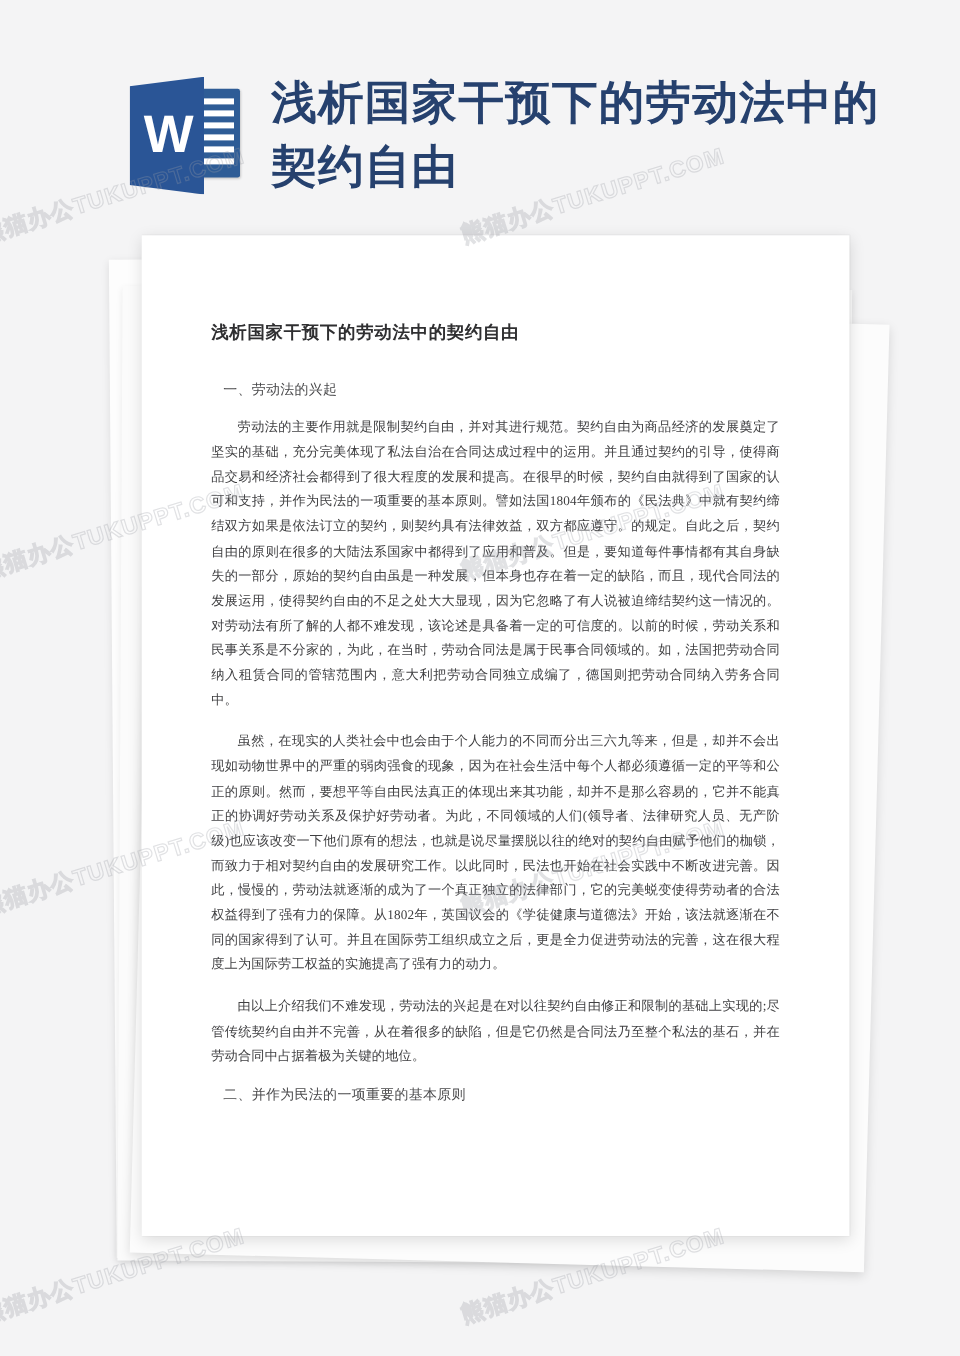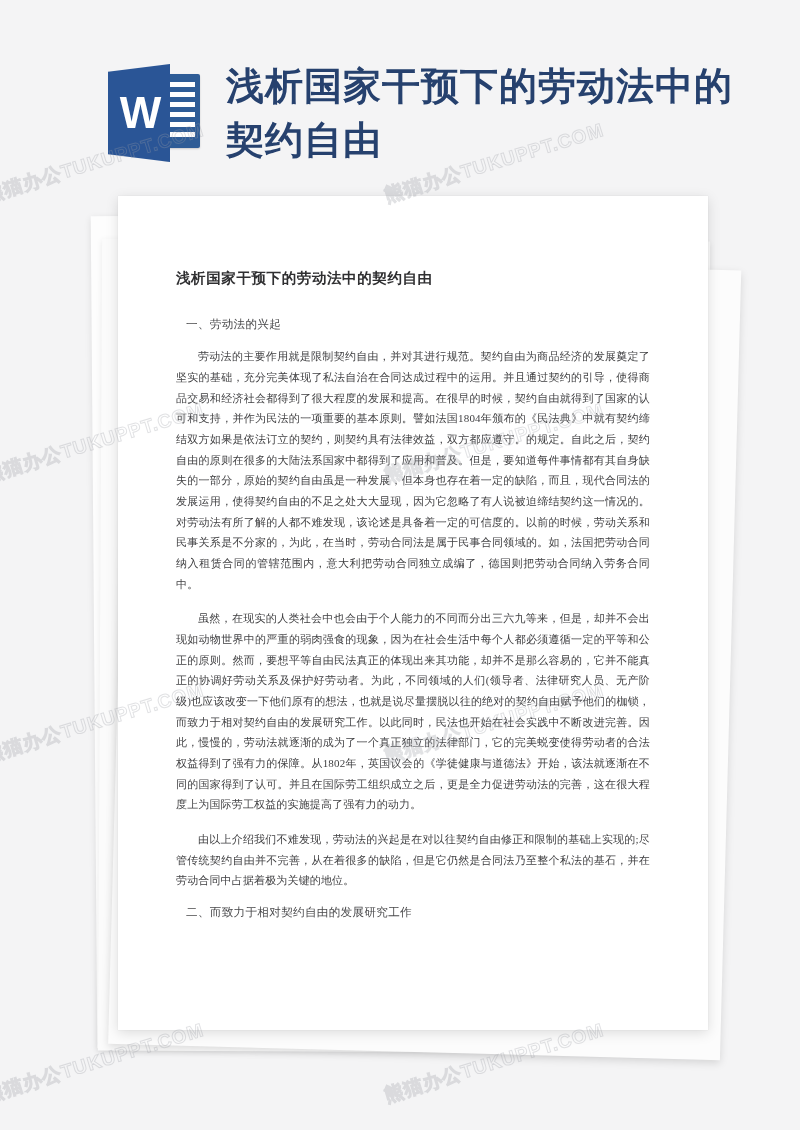--- a/index.html
+++ b/index.html
@@ -236,21 +236,21 @@
   </div>
 </div>
 
 <div class="sheet-main">
   <div class="doc-body">
     <div class="doc-heading">浅析国家干预下的劳动法中的契约自由</div>
     <div class="sec-heading">一、劳动法的兴起</div>
     <p class="para">劳动法的主要作用就是限制契约自由，并对其进行规范。契约自由为商品经济的发展奠定了坚实的基础，充分完美体现了私法自治在合同达成过程中的运用。并且通过契约的引导，使得商品交易和经济社会都得到了很大程度的发展和提高。在很早的时候，契约自由就得到了国家的认可和支持，并作为民法的一项重要的基本原则。譬如法国1804年颁布的《民法典》中就有契约缔结双方如果是依法订立的契约，则契约具有法律效益，双方都应遵守。的规定。自此之后，契约自由的原则在很多的大陆法系国家中都得到了应用和普及。但是，要知道每件事情都有其自身缺失的一部分，原始的契约自由虽是一种发展，但本身也存在着一定的缺陷，而且，现代合同法的发展运用，使得契约自由的不足之处大大显现，因为它忽略了有人说被迫缔结契约这一情况的。对劳动法有所了解的人都不难发现，该论述是具备着一定的可信度的。以前的时候，劳动关系和民事关系是不分家的，为此，在当时，劳动合同法是属于民事合同领域的。如，法国把劳动合同纳入租赁合同的管辖范围内，意大利把劳动合同独立成编了，德国则把劳动合同纳入劳务合同中。</p>
     <p class="para">虽然，在现实的人类社会中也会由于个人能力的不同而分出三六九等来，但是，却并不会出现如动物世界中的严重的弱肉强食的现象，因为在社会生活中每个人都必须遵循一定的平等和公正的原则。然而，要想平等自由民法真正的体现出来其功能，却并不是那么容易的，它并不能真正的协调好劳动关系及保护好劳动者。为此，不同领域的人们(领导者、法律研究人员、无产阶级)也应该改变一下他们原有的想法，也就是说尽量摆脱以往的绝对的契约自由赋予他们的枷锁，而致力于相对契约自由的发展研究工作。以此同时，民法也开始在社会实践中不断改进完善。因此，慢慢的，劳动法就逐渐的成为了一个真正独立的法律部门，它的完美蜕变使得劳动者的合法权益得到了强有力的保障。从1802年，英国议会的《学徒健康与道德法》开始，该法就逐渐在不同的国家得到了认可。并且在国际劳工组织成立之后，更是全力促进劳动法的完善，这在很大程度上为国际劳工权益的实施提高了强有力的动力。</p>
     <p class="para tight">由以上介绍我们不难发现，劳动法的兴起是在对以往契约自由修正和限制的基础上实现的;尽管传统契约自由并不完善，从在着很多的缺陷，但是它仍然是合同法乃至整个私法的基石，并在劳动合同中占据着极为关键的地位。</p>
-    <div class="sec-heading">二、而致力于相对契约自由的发展研究工作</div>
+    <div class="sec-heading">二、并作为民法的一项重要的基本原则</div>
   </div>
 </div>
 
 <div class="watermark-layer">
   <div class="wm" style="left:-20px; top:150px;">熊猫办公TUKUPPT.COM</div>
   <div class="wm" style="left:380px; top:150px;">熊猫办公TUKUPPT.COM</div>
   <div class="wm" style="left:-20px; top:430px;">熊猫办公TUKUPPT.COM</div>
   <div class="wm" style="left:380px; top:430px;">熊猫办公TUKUPPT.COM</div>
   <div class="wm" style="left:-20px; top:710px;">熊猫办公TUKUPPT.COM</div>
   <div class="wm" style="left:380px; top:710px;">熊猫办公TUKUPPT.COM</div>

